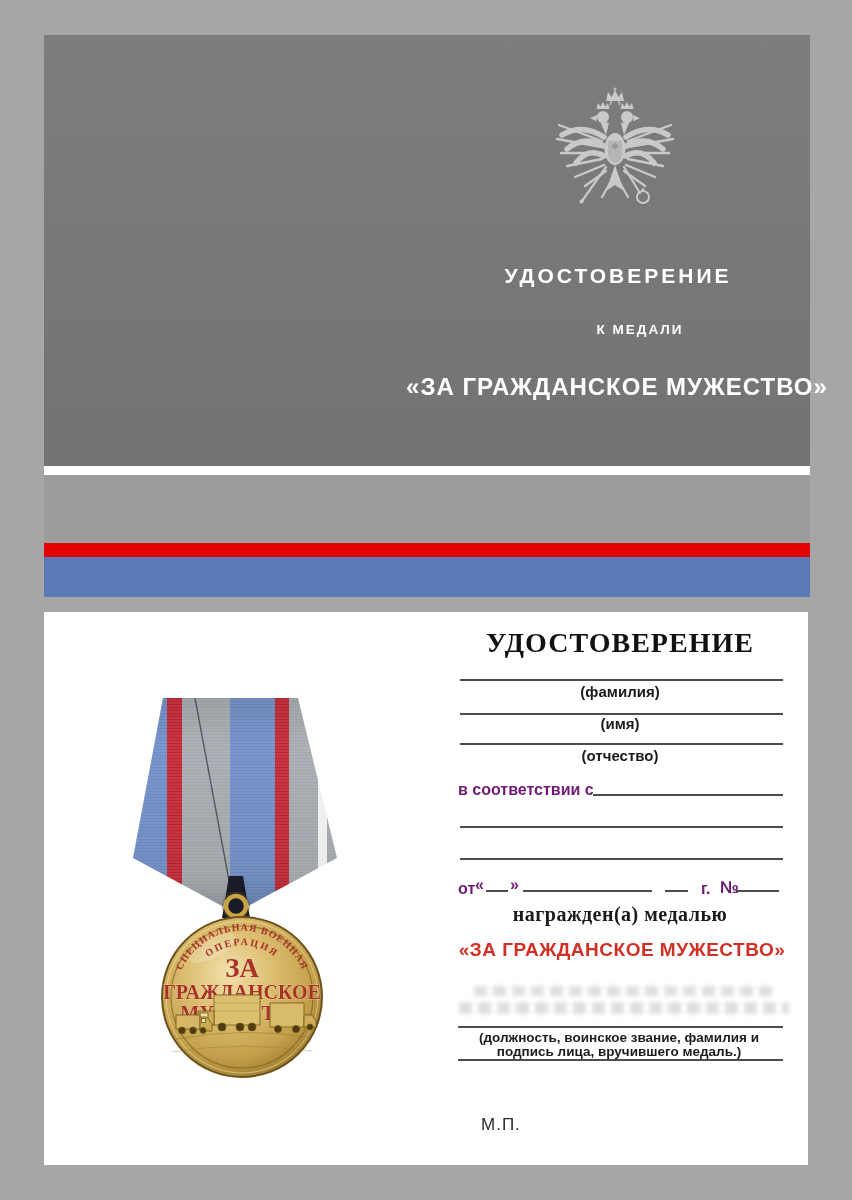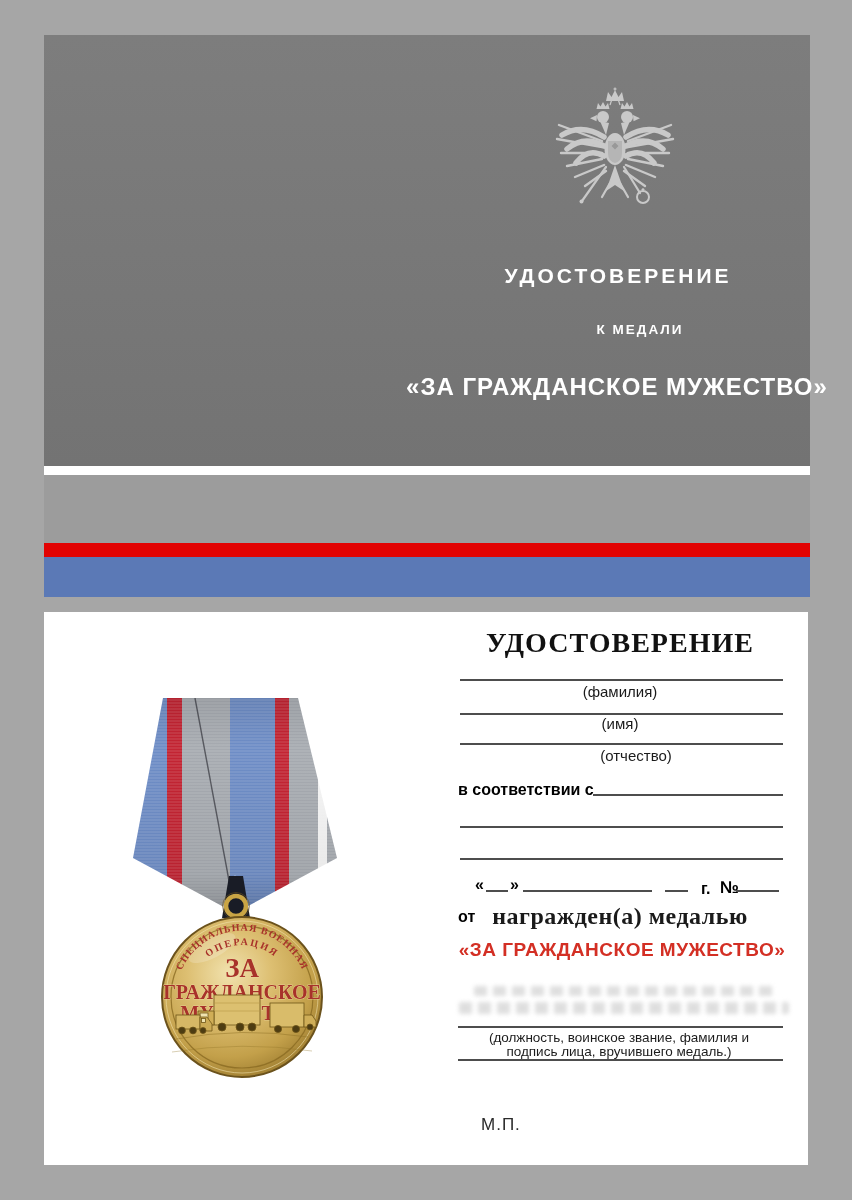--- a/index.html
+++ b/index.html
@@ -3,21 +3,21 @@
 <meta charset="utf-8">
 <style>
   html,body{margin:0;padding:0;}
   body{
     width:852px;height:1200px;position:relative;overflow:hidden;
     background:#a6a6a6;
     font-family:"Liberation Sans", sans-serif;
   }
   .abs{position:absolute;}
   .nowrap{white-space:nowrap;}
-  .center{transform:translateX(-50%);}
+  .center{transform:translateX(-50%);font-weight:bold;}
 
   
   .top-card{
     left:44px;top:35px;width:766px;height:431px;
     background:linear-gradient(180deg,#7d7d7d 0%,#777777 60%,#737373 100%);
   }
   .cover-title{
     left:574px;top:229px;color:#ffffff;font-weight:bold;
     font-size:21px;letter-spacing:3px;
   }
@@ -40,24 +40,24 @@
   
   .cert-card{
     left:44px;top:612px;width:764px;height:553px;background:#ffffff;
   }
   .cert-heading{
     left:576px;top:15px;color:#111111;font-weight:bold;
     font-family:"Liberation Serif", serif;font-size:28px;letter-spacing:1px;
   }
   .rule{height:0;border-top:2px solid #4d4d4d;}
   .field-label{color:#1a1a1a;font-size:15px;}
-  .bold-label{color:#000000;font-weight:bold;font-size:16px;}
+  .bold-label{color:#701a75;font-weight:bold;font-size:16px;}
   .awarded{
     left:576px;top:291px;color:#1a1a1a;font-weight:bold;
-    font-family:"Liberation Serif", serif;font-size:24px;letter-spacing:0.5px;
+    font-family:"Liberation Serif", serif;font-size:20px;letter-spacing:0.5px;
   }
   .medal-name-red{
     left:578px;top:327px;font-weight:bold;font-size:19px;letter-spacing:0.5px;
   }
   .sig-note{color:#1c1c1c;font-size:13.5px;text-align:right;}
   .seal{
     left:437px;top:503px;color:#2b2b2b;font-size:17px;letter-spacing:1px;
   }
   .ghost{
     filter:blur(2px);opacity:0.5;border-radius:2px;
@@ -241,29 +241,29 @@
 
   <div class="abs center nowrap cert-heading">УДОСТОВЕРЕНИЕ</div>
 
   <div class="abs rule" style="left:416px;top:67px;width:323px;"></div>
   <div class="abs center nowrap field-label" style="left:576px;top:71px;">(фамилия)</div>
 
   <div class="abs rule" style="left:416px;top:101px;width:323px;"></div>
   <div class="abs center nowrap field-label" style="left:576px;top:103px;">(имя)</div>
 
   <div class="abs rule" style="left:416px;top:131px;width:323px;"></div>
-  <div class="abs center nowrap field-label" style="left:576px;top:135px;margin-left:16px;">(отчество)</div>
+  <div class="abs center nowrap field-label" style="left:576px;top:135px;">(отчество)</div>
 
   <div class="abs nowrap bold-label" style="left:414px;top:169px;">в соответствии с</div>
   <div class="abs rule" style="left:549px;top:182px;width:190px;"></div>
 
   <div class="abs rule" style="left:416px;top:214px;width:323px;"></div>
   <div class="abs rule" style="left:416px;top:246px;width:323px;"></div>
 
-  <div class="abs nowrap bold-label" style="left:414px;top:268px;margin-top:28px;">от</div>
+  <div class="abs nowrap bold-label" style="left:414px;top:268px;">от</div>
   <div class="abs nowrap bold-label" style="left:431px;top:264px;">«</div>
   <div class="abs rule" style="left:442px;top:278px;width:22px;"></div>
   <div class="abs nowrap bold-label" style="left:466px;top:264px;">»</div>
   <div class="abs rule" style="left:479px;top:278px;width:129px;"></div>
   <div class="abs rule" style="left:621px;top:278px;width:23px;"></div>
   <div class="abs nowrap bold-label" style="left:657px;top:268px;">г.</div>
   <div class="abs nowrap bold-label" style="left:676px;top:266px;font-size:17px;">№</div>
   <div class="abs rule" style="left:692px;top:278px;width:43px;"></div>
 
   <div class="abs center nowrap awarded">награжден(а) медалью</div>

